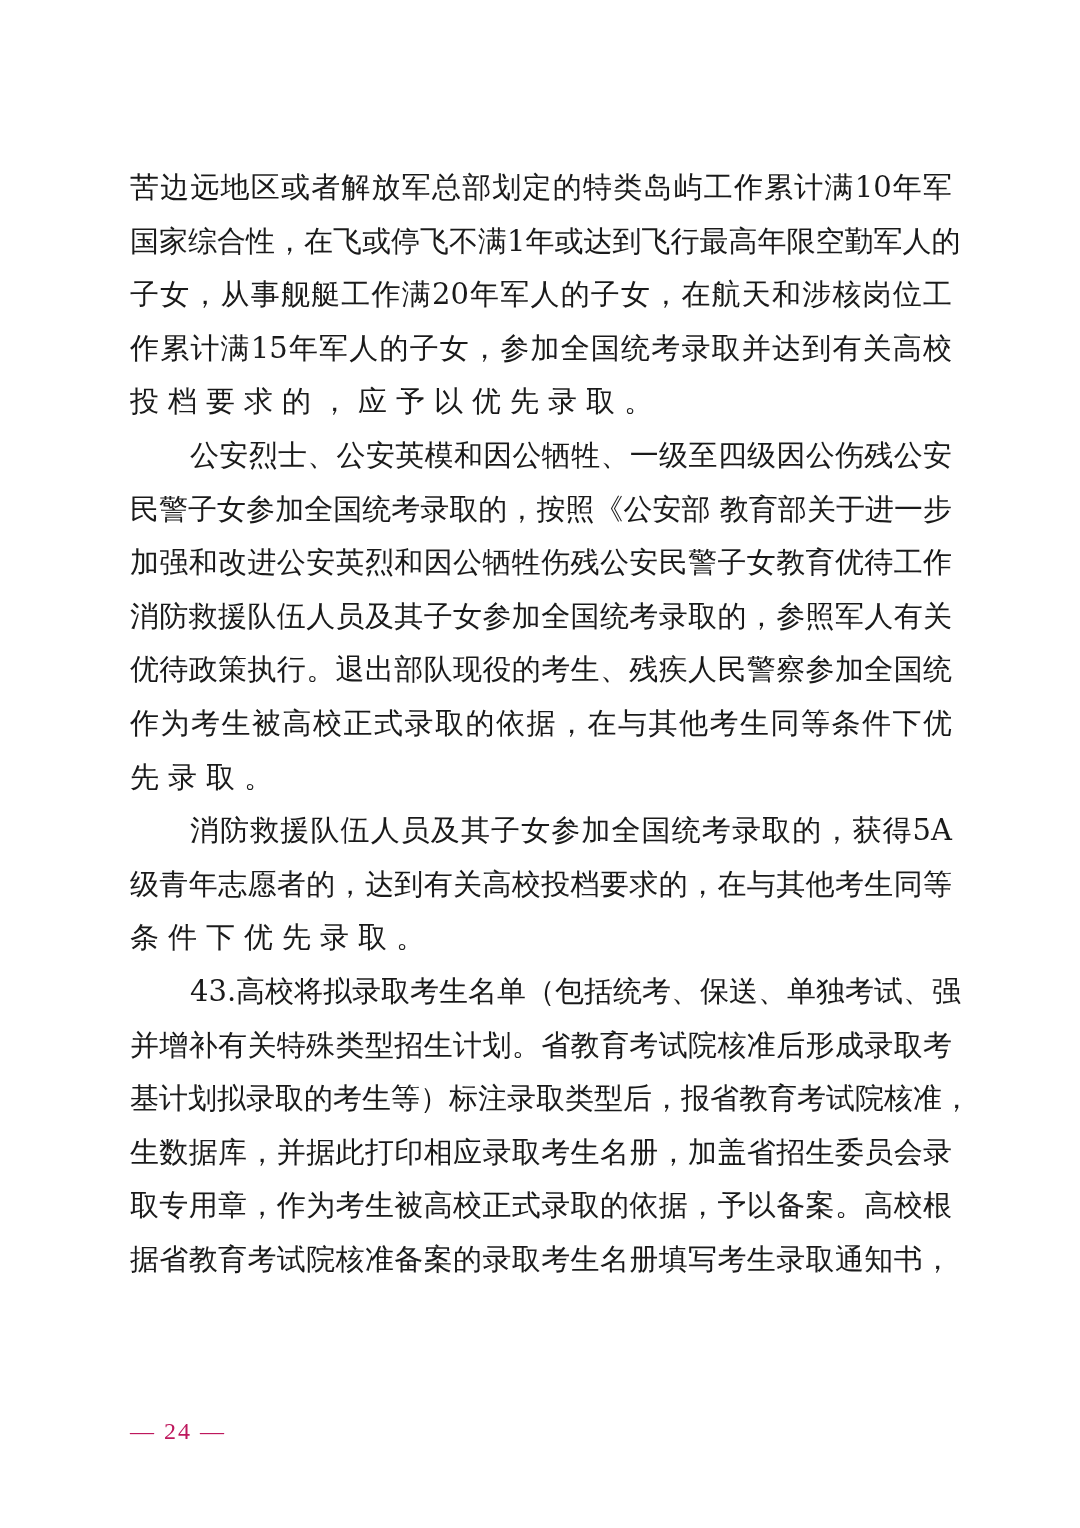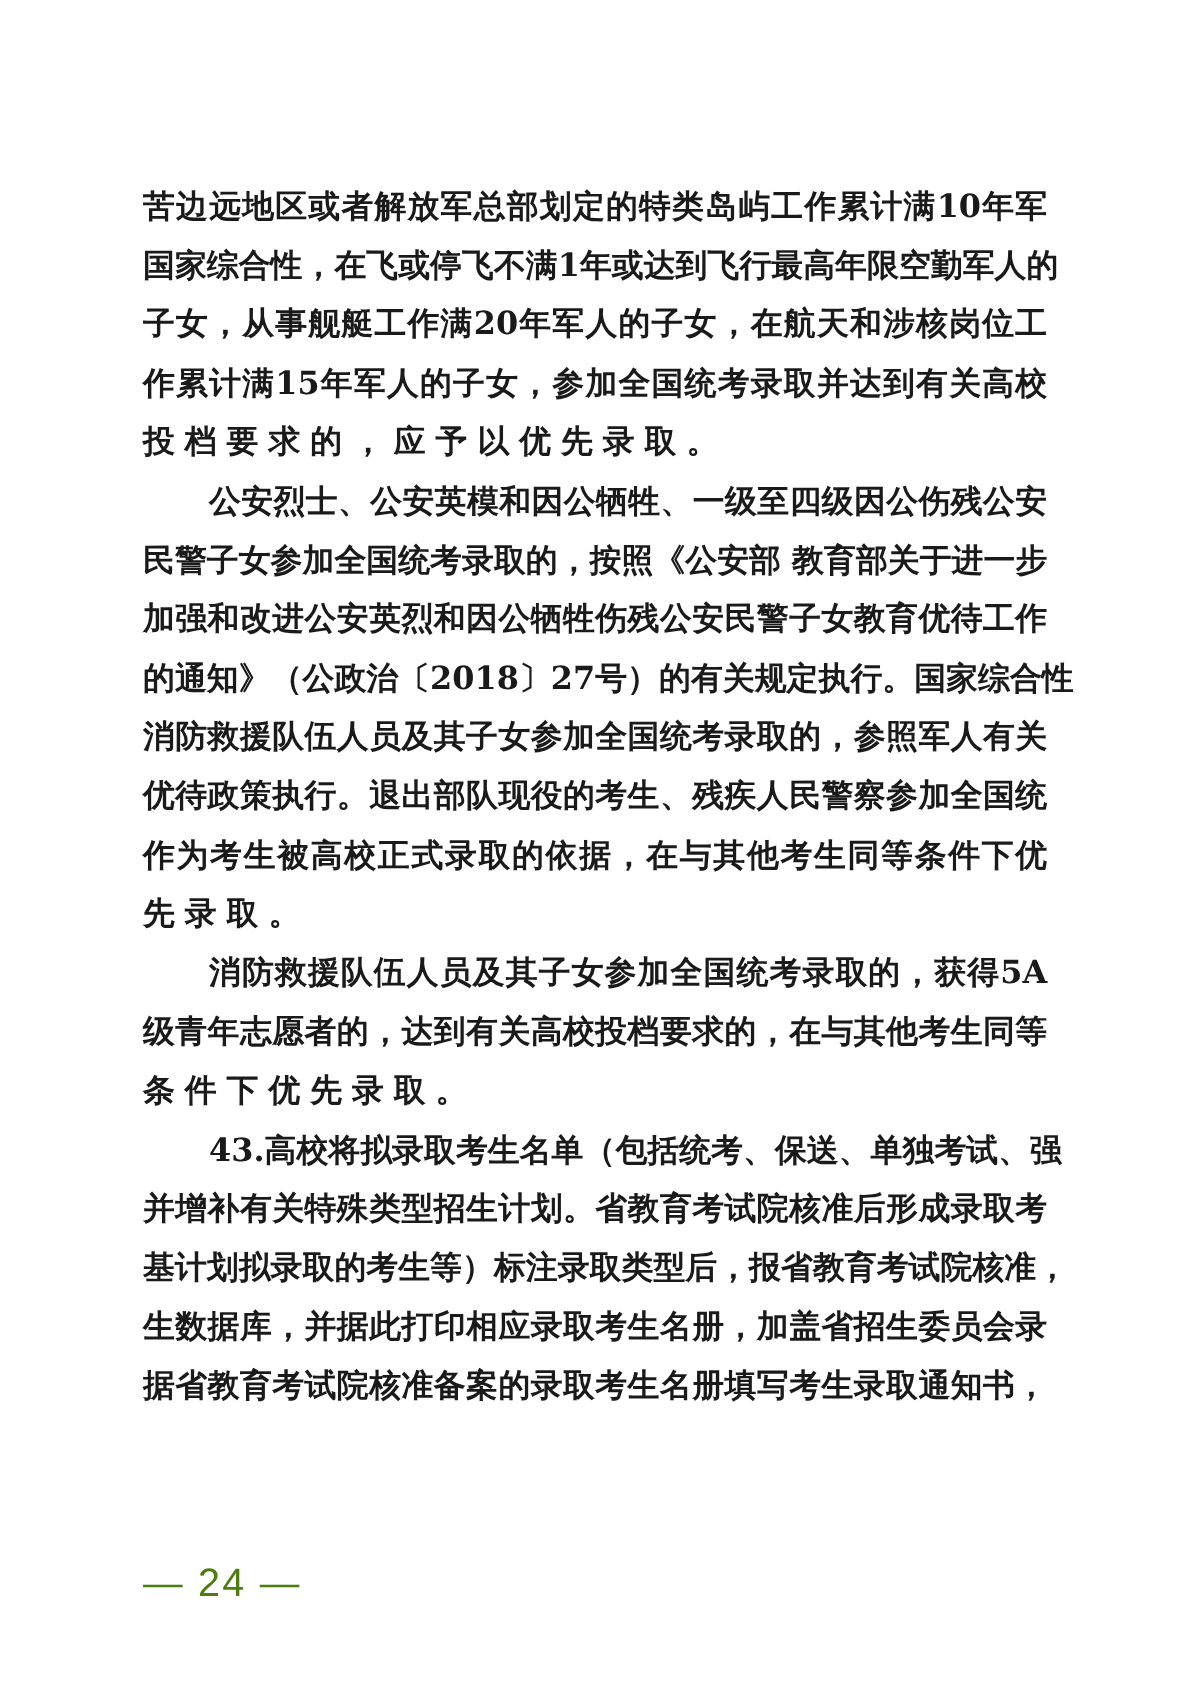--- a/index.html
+++ b/index.html
@@ -13,21 +13,20 @@
       position: relative;
       overflow: hidden;
       font-family: "DejaVu Serif", "Liberation Serif", serif;
       color: #1a1a1a;
     }
     .page {
       position: absolute;
       left: 130px;
       top: 166px;
       width: 822px;
-      font-weight: bold;
     }
     .line {
       display: block;
       height: 53.6px;
       line-height: 42px;
       font-size: 29px;
       text-align: justify;
       text-align-last: justify;
       white-space: nowrap;
       overflow: visible;
@@ -36,58 +35,58 @@
       text-align-last: left;
       letter-spacing: 9px;
     }
     .line.indent {
       padding-left: 60px;
     }
     .footer {
       position: absolute;
       left: 130px;
       top: 1418px;
-      font-family: Liberation Sans, sans-serif;
-      font-size: 36px;
-      color: #4d7c0f;
+      font-family: Liberation Serif, serif;
+      font-size: 24px;
+      color: #be185d;
       letter-spacing: 2px;
     }
   </style>
 </head>
 <body>
 
 <div class="page">
 
   <div>
     <span class="line">苦边远地区或者解放军总部划定的特类岛屿工作累计满10年军</span>
     <span class="line">国家综合性，在飞或停飞不满1年或达到飞行最高年限空勤军人的</span>
     <span class="line">子女，从事舰艇工作满20年军人的子女，在航天和涉核岗位工</span>
     <span class="line">作累计满15年军人的子女，参加全国统考录取并达到有关高校</span>
     <span class="line last">投档要求的，应予以优先录取。</span>
   </div>
 
   <div>
     <span class="line indent">公安烈士、公安英模和因公牺牲、一级至四级因公伤残公安</span>
     <span class="line">民警子女参加全国统考录取的，按照《公安部 教育部关于进一步</span>
     <span class="line">加强和改进公安英烈和因公牺牲伤残公安民警子女教育优待工作</span>
-    <span class="line">的通知》（公政治〔2018〕27号）的有关规定执行。国家综合性</span>
     <span class="line">消防救援队伍人员及其子女参加全国统考录取的，参照军人有关</span>
     <span class="line">优待政策执行。退出部队现役的考生、残疾人民警察参加全国统</span>
     <span class="line">作为考生被高校正式录取的依据，在与其他考生同等条件下优</span>
     <span class="line last">先录取。</span>
   </div>
 
   <div>
     <span class="line indent">消防救援队伍人员及其子女参加全国统考录取的，获得5A</span>
     <span class="line">级青年志愿者的，达到有关高校投档要求的，在与其他考生同等</span>
     <span class="line last">条件下优先录取。</span>
   </div>
 
   <div>
     <span class="line indent">43.高校将拟录取考生名单（包括统考、保送、单独考试、强</span>
     <span class="line">并增补有关特殊类型招生计划。省教育考试院核准后形成录取考</span>
     <span class="line">基计划拟录取的考生等）标注录取类型后，报省教育考试院核准，</span>
     <span class="line">生数据库，并据此打印相应录取考生名册，加盖省招生委员会录</span>
+    <span class="line">取专用章，作为考生被高校正式录取的依据，予以备案。高校根</span>
     <span class="line">据省教育考试院核准备案的录取考生名册填写考生录取通知书，</span>
   </div>
 </div>
 
 <div class="footer">— 24 —</div>
 
 </body></html>

